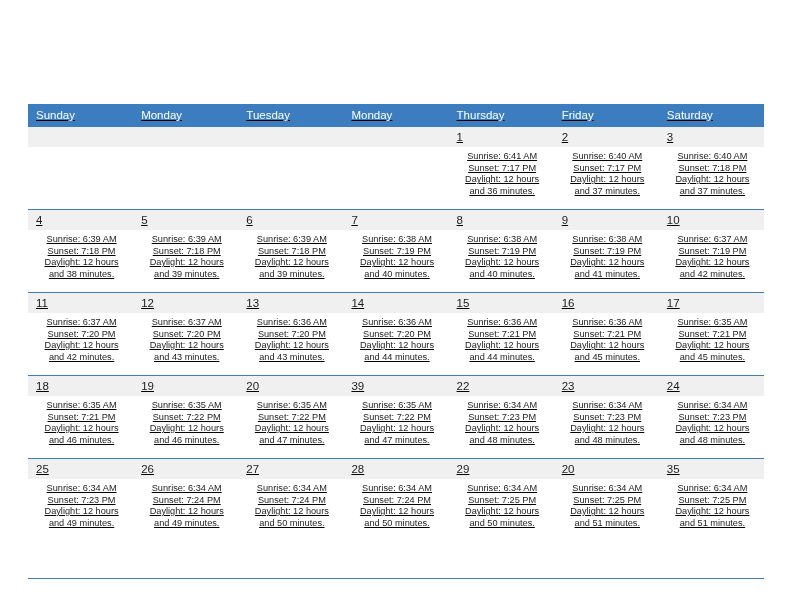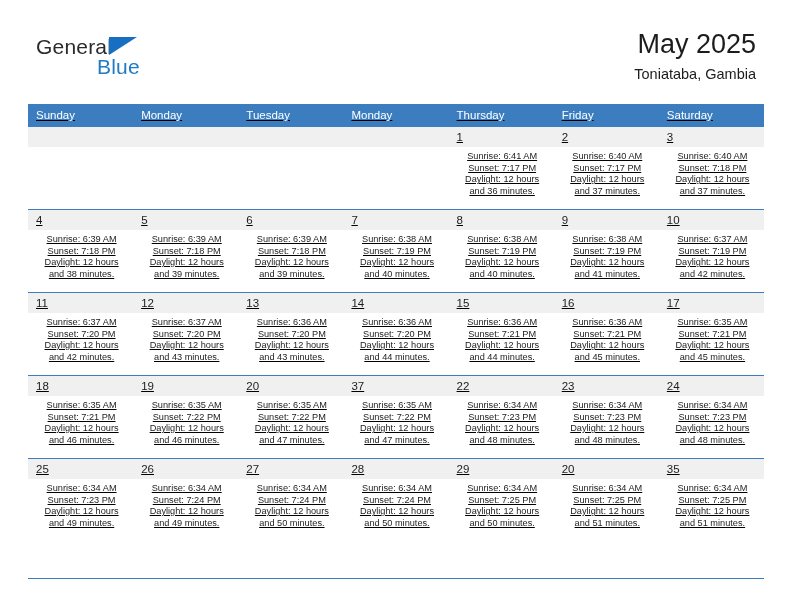--- a/index.html
+++ b/index.html
@@ -154,34 +154,20 @@
     width: 736px;
     height: 1px;
     background: #3b7dbf;
   }
 </style>
 </head>
 <body>
 
 <div class="page">
 
-  <div class="header">
-
-    <div class="logo">
-      <span class="logo-general">General</span>
-      <span class="logo-triangle"></span>
-      <span class="logo-blue">Blue</span>
-    </div>
-
-    <div class="title-block">
-      <h1 class="cal-title">May 2025</h1>
-      <p class="cal-subtitle">Toniataba, Gambia</p>
-    </div>
-
-  </div>
 
   <table class="calendar">
     <thead>
       <tr>
         <th>Sunday</th>
         <th>Monday</th>
         <th>Tuesday</th>
         <th>Monday</th>
         <th>Thursday</th>
         <th>Friday</th>
@@ -455,21 +441,21 @@
               <div class="details">
                 <div>Sunrise: 6:35 AM</div>
                 <div>Sunset: 7:22 PM</div>
                 <div>Daylight: 12 hours</div>
                 <div>and 47 minutes.</div>
               </div>
             </div>
           </td>
           <td>
             <div class="cell-inner">
-              <div class="daynum">37</div>
+              <div class="daynum">39</div>
               <div class="details">
                 <div>Sunrise: 6:35 AM</div>
                 <div>Sunset: 7:22 PM</div>
                 <div>Daylight: 12 hours</div>
                 <div>and 47 minutes.</div>
               </div>
             </div>
           </td>
           <td>
             <div class="cell-inner">

